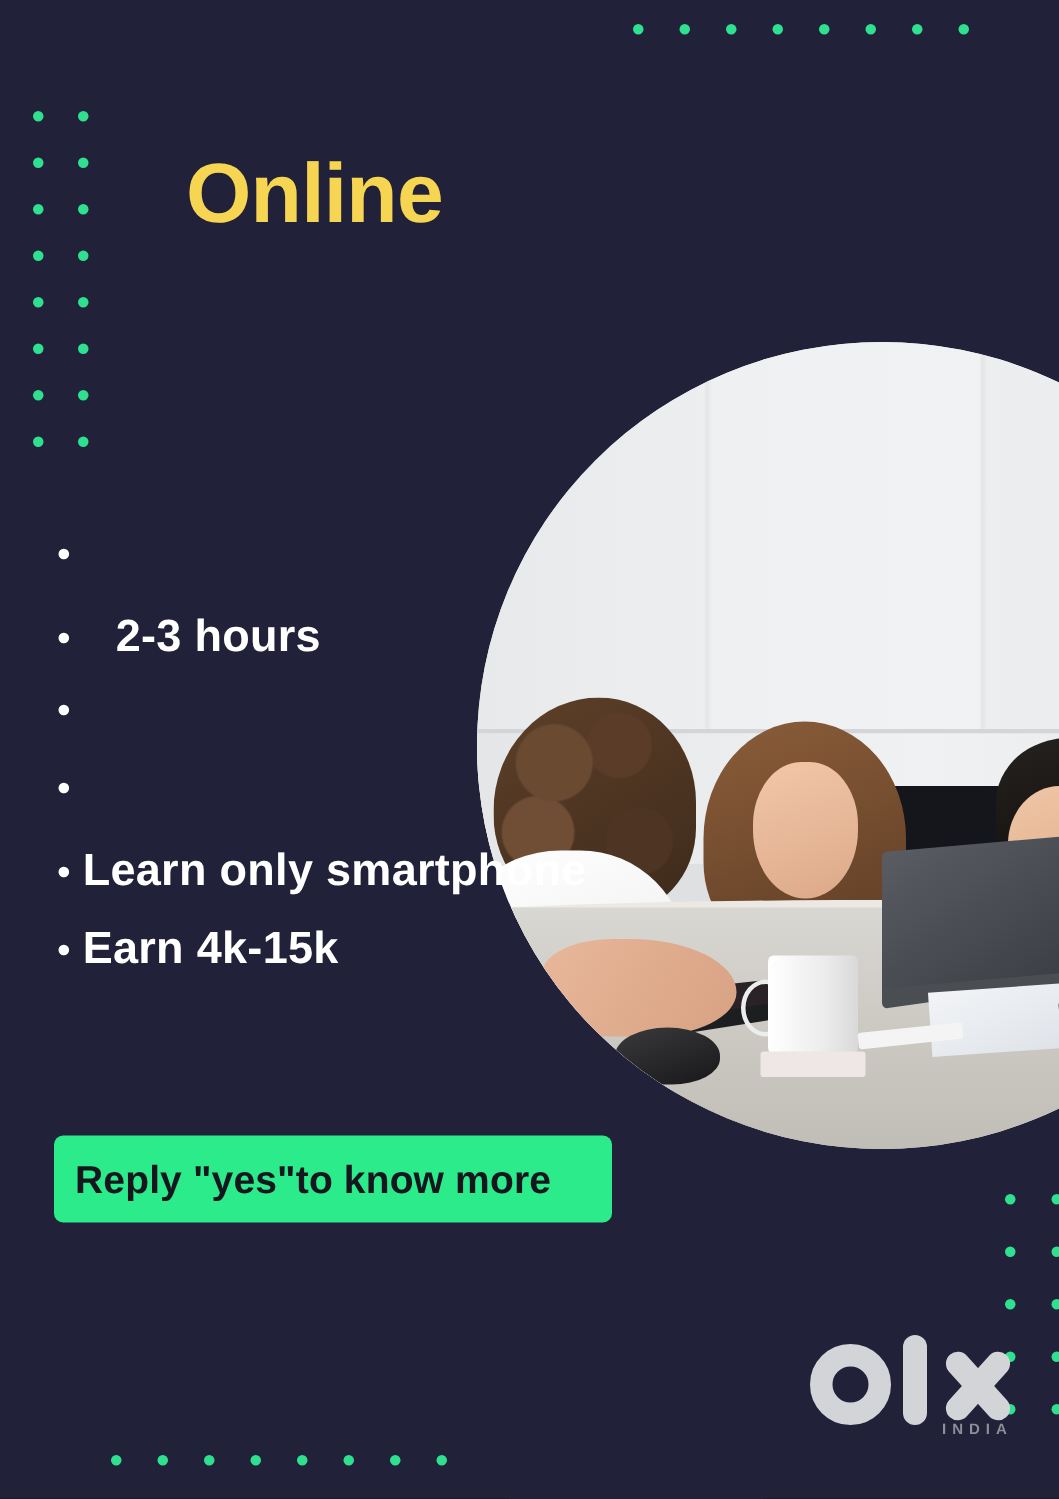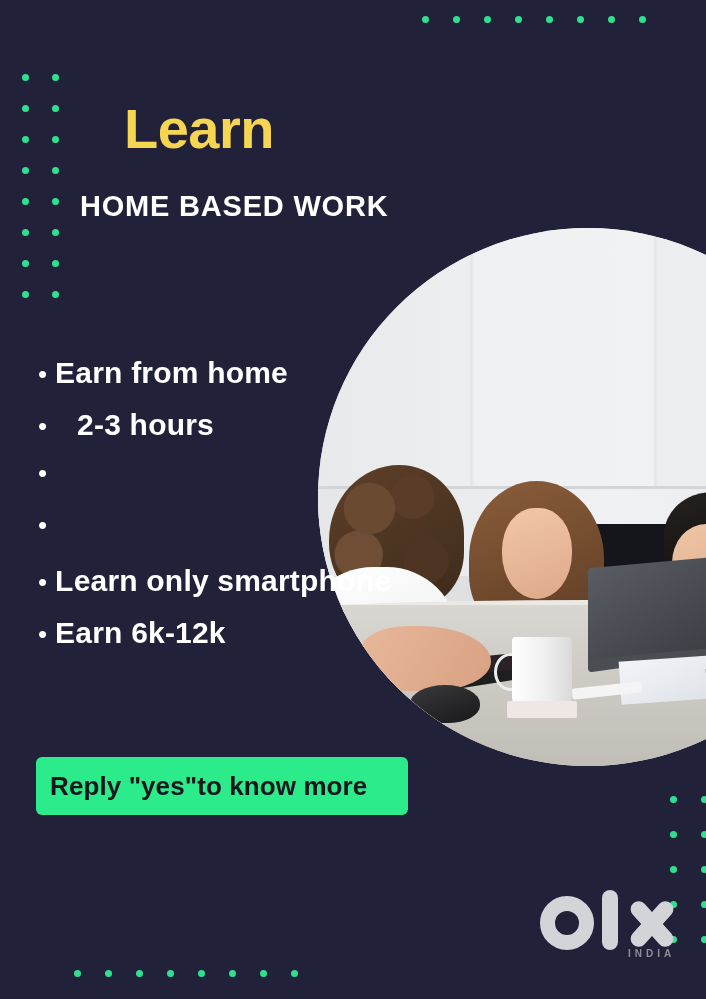--- a/index.html
+++ b/index.html
@@ -408,45 +408,43 @@
     <div class="ph" id="ph-phone"></div>
     <div class="ph" id="ph-pen1"></div>
     <div class="ph" id="ph-mug-handle"></div>
     <div class="ph" id="ph-mug"></div>
     <div class="ph" id="ph-mug-coaster"></div>
     <div class="ph" id="ph-pen2"></div>
     <div class="ph" id="ph-p1-arm"></div>
     <div class="ph" id="ph-mouse"></div>
   </div>
 
-  <div id="headline-online">Learn</div>
-  <div id="headline-sub">HOME BASED WORK</div>
+  <div id="headline-online">Online</div>
 
   <ul id="benefits">
       <li>
         <span class="bullet">•</span>
-        <span class="btext">Earn from home</span>
       </li>
       <li class="indented">
         <span class="bullet">•</span>
         <span class="btext">2-3 hours</span>
       </li>
       <li>
         <span class="bullet">•</span>
       </li>
       <li>
         <span class="bullet">•</span>
       </li>
       <li>
         <span class="bullet">•</span>
         <span class="btext">Learn only  smartphone</span>
       </li>
       <li>
         <span class="bullet">•</span>
-        <span class="btext">Earn 6k-12k</span>
+        <span class="btext">Earn 4k-15k</span>
       </li>
     </ul>
 
   <button id="cta-button">Reply "yes"to know more</button>
 
   <div id="olx-logo">
     <div class="olx-mark" id="olx-o"></div>
     <div class="olx-mark" id="olx-l"></div>
     <div class="olx-mark" id="olx-x">
       <span class="a"></span>

